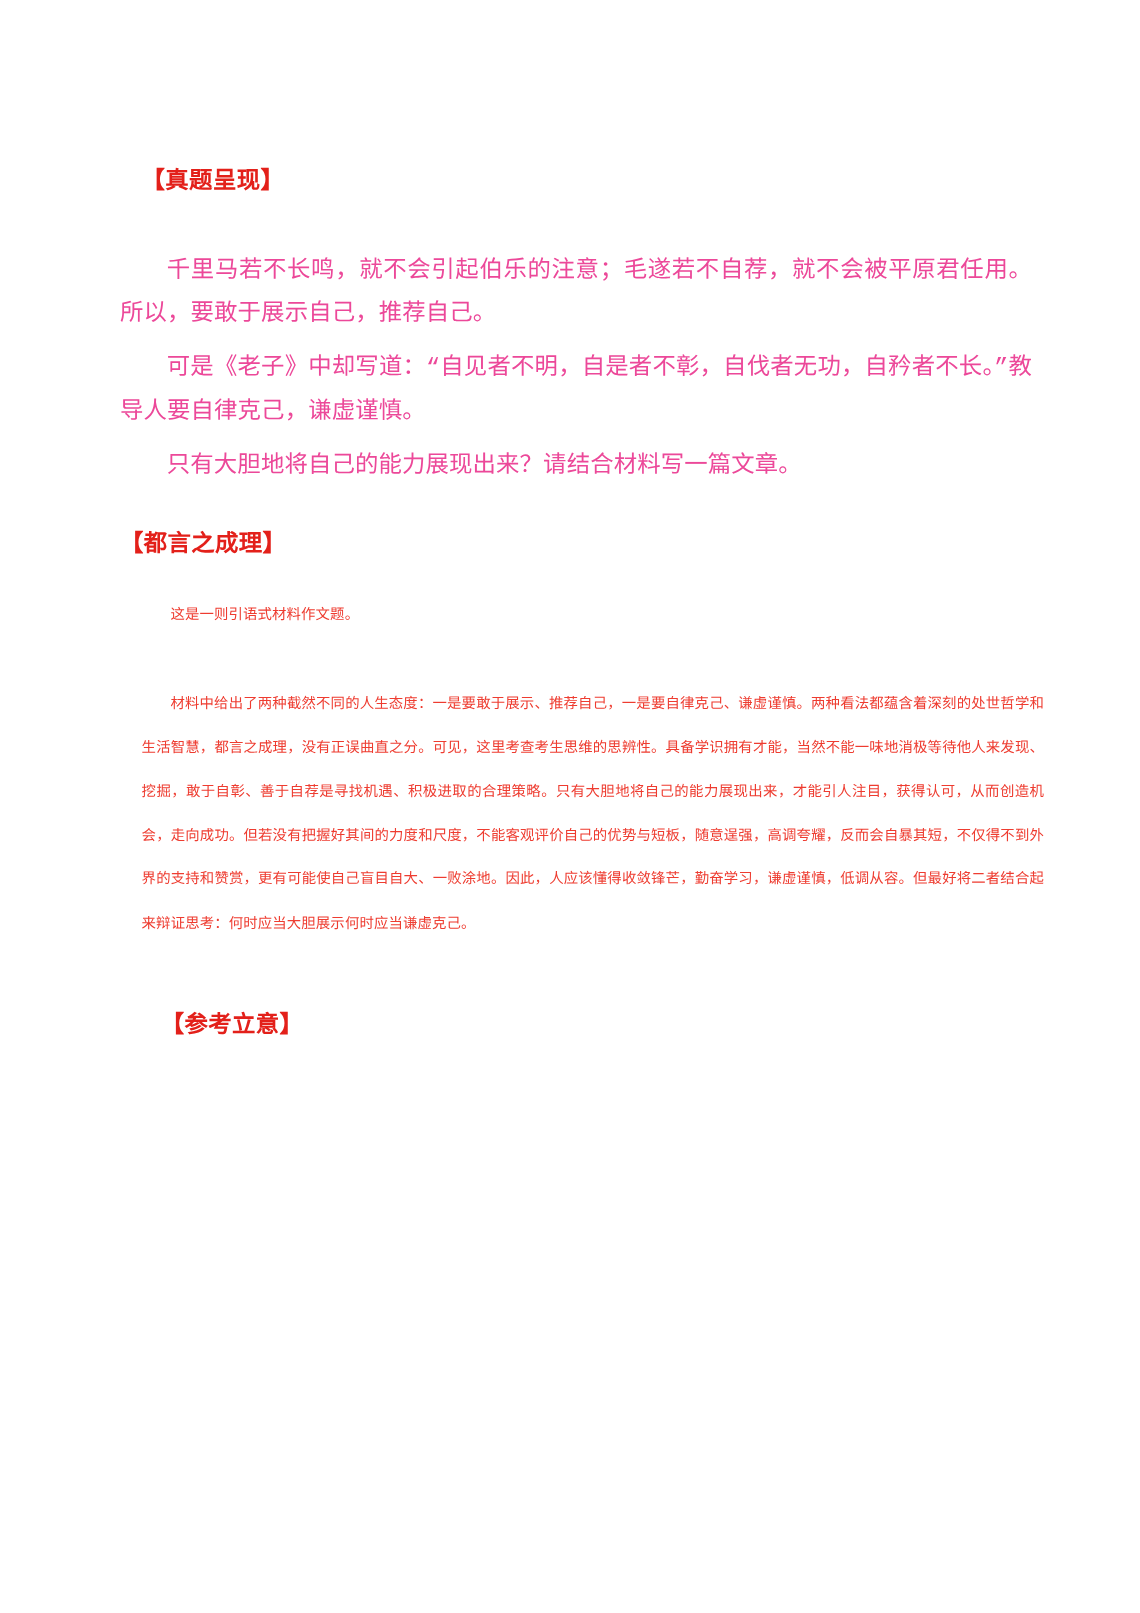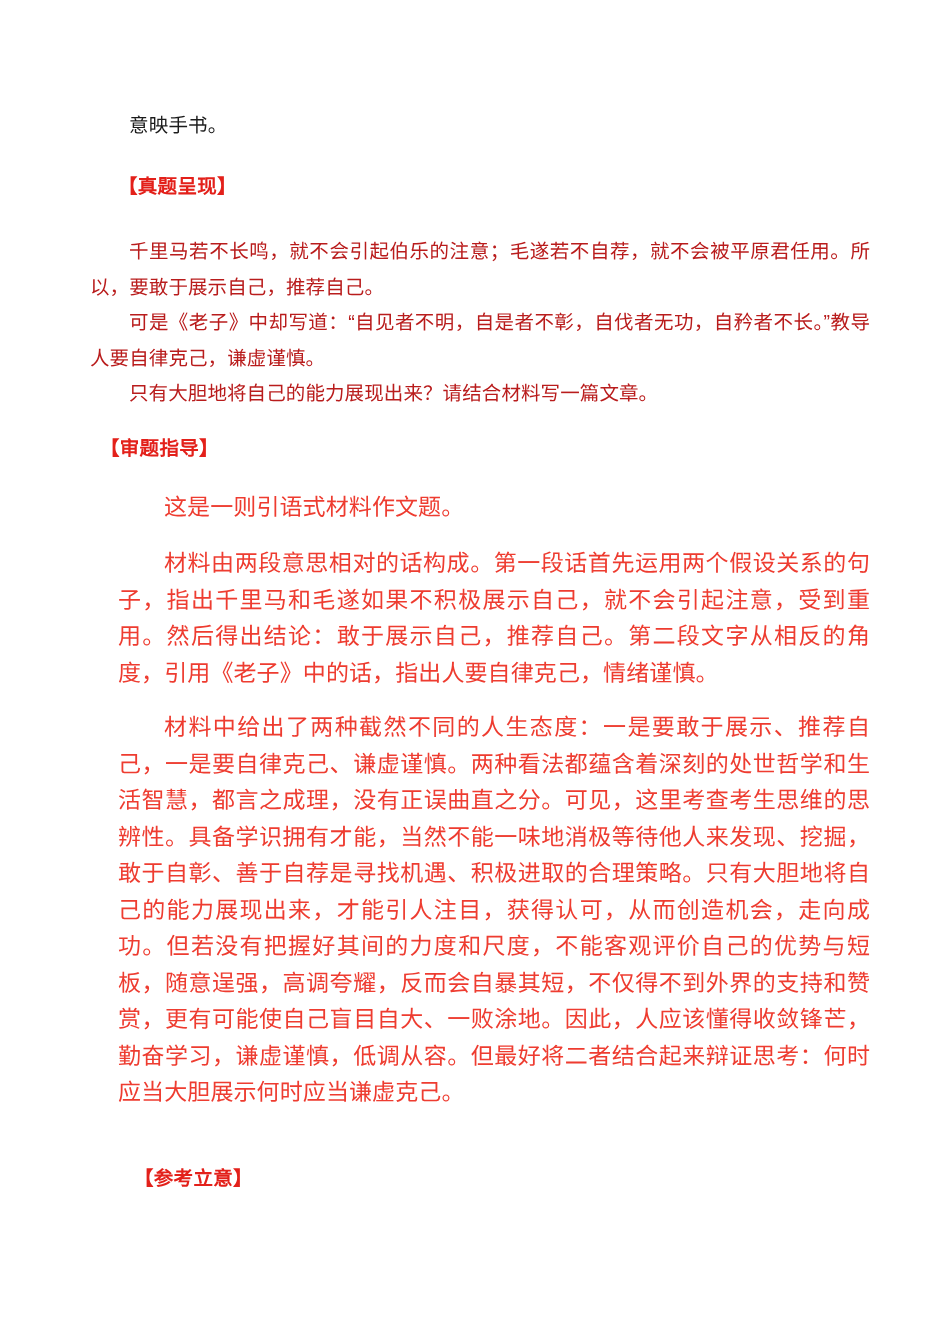--- a/index.html
+++ b/index.html
@@ -33,32 +33,33 @@
   .line-black {
     color: #1b1b1b;
     font-size: 19.5px;
     line-height: 35px;
     text-align: justify;
     text-justify: inter-ideograph;
     margin: 0;
     letter-spacing: 0.2px;
   }
   .para-black {
-    color: #b91c1c;
+    color: #ec4899;
     font-size: 19.5px;
     line-height: 35.5px;
     text-align: justify;
     text-justify: inter-ideograph;
-    margin: 0;
+    margin: 10px;
     text-indent: 2em;
     letter-spacing: 0.1px;
+    font-family: Liberation Mono, monospace;
   }
   .para-red {
     color: #ee3c30;
-    font-size: 23px;
+    font-size: 12px;
     line-height: 36.5px;
     text-align: justify;
     text-justify: inter-ideograph;
     margin: 0;
     text-indent: 2em;
     letter-spacing: 0.1px;
   }
   .red-block {
     margin-left: 28px;
     width: 752px;
@@ -93,51 +94,49 @@
   .gap-5 { height: 20px; }
   .gap-6 { height: 18px; }
   .gap-7 { height: 22px; }
 </style>
 </head>
 <body>
 
 <div class="page">
   <div class="doc">
 
-    <p class="line-black" style="text-indent:2em;">意映手书。</p>
 
     <div class="gap-1"></div>
 
     <p class="section-head head-indent-sm">【真题呈现】</p>
 
     <div class="gap-2"></div>
 
 
     <div class="gap-3"></div>
 
     <p class="para-black">千里马若不长鸣，就不会引起伯乐的注意；毛遂若不自荐，就不会被平原君任用。所以，要敢于展示自己，推荐自己。</p>
 
     <p class="para-black">可是《老子》中却写道：“自见者不明，自是者不彰，自伐者无功，自矜者不长。”教导人要自律克己，谦虚谨慎。</p>
 
     <p class="para-black">只有大胆地将自己的能力展现出来？请结合材料写一篇文章。</p>
 
 
     <div class="gap-2"></div>
 
-    <p class="section-head">【审题指导】</p>
+    <p class="section-head">【都言之成理】</p>
 
     <div class="gap-4"></div>
 
     <div class="red-block">
 
       <p class="para-red">这是一则引语式材料作文题。</p>
 
       <div class="gap-5"></div>
 
-      <p class="para-red">材料由两段意思相对的话构成。第一段话首先运用两个假设关系的句子，指出千里马和毛遂如果不积极展示自己，就不会引起注意，受到重用。然后得出结论：敢于展示自己，推荐自己。第二段文字从相反的角度，引用《老子》中的话，指出人要自律克己，情绪谨慎。</p>
 
       <div class="gap-6"></div>
 
       <p class="para-red">材料中给出了两种截然不同的人生态度：一是要敢于展示、推荐自己，一是要自律克己、谦虚谨慎。两种看法都蕴含着深刻的处世哲学和生活智慧，都言之成理，没有正误曲直之分。可见，这里考查考生思维的思辨性。具备学识拥有才能，当然不能一味地消极等待他人来发现、挖掘，敢于自彰、善于自荐是寻找机遇、积极进取的合理策略。只有大胆地将自己的能力展现出来，才能引人注目，获得认可，从而创造机会，走向成功。但若没有把握好其间的力度和尺度，不能客观评价自己的优势与短板，随意逞强，高调夸耀，反而会自暴其短，不仅得不到外界的支持和赞赏，更有可能使自己盲目自大、一败涂地。因此，人应该懂得收敛锋芒，勤奋学习，谦虚谨慎，低调从容。但最好将二者结合起来辩证思考：何时应当大胆展示何时应当谦虚克己。</p>
 
       <div class="gap-6"></div>
 
     </div>
 
     <div class="gap-7"></div>

